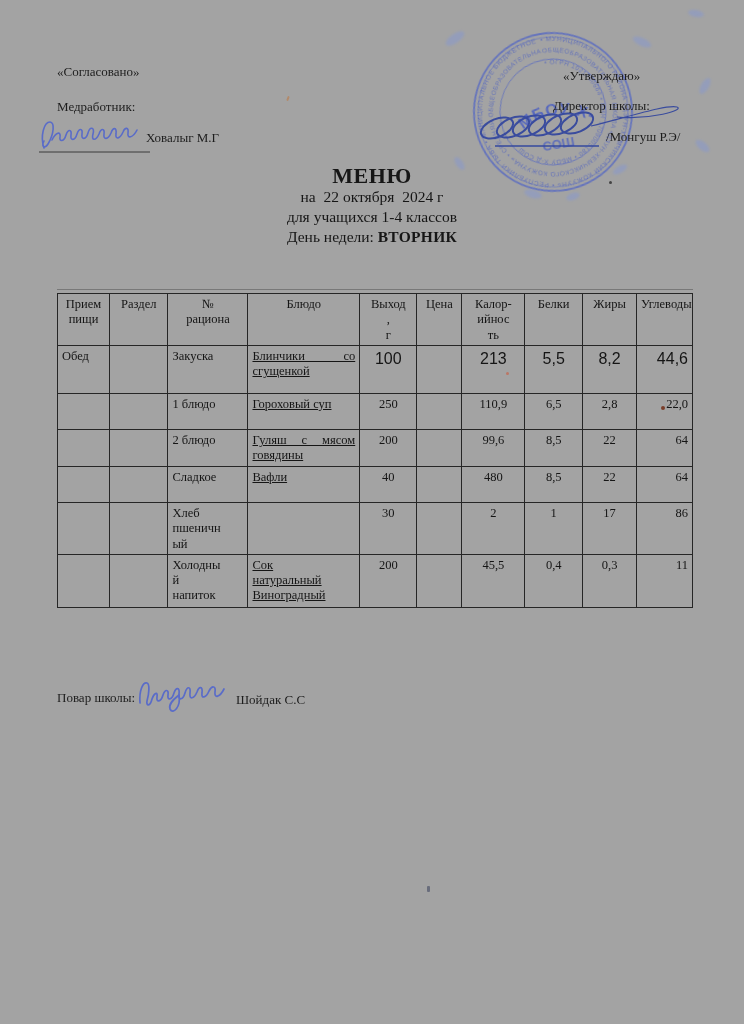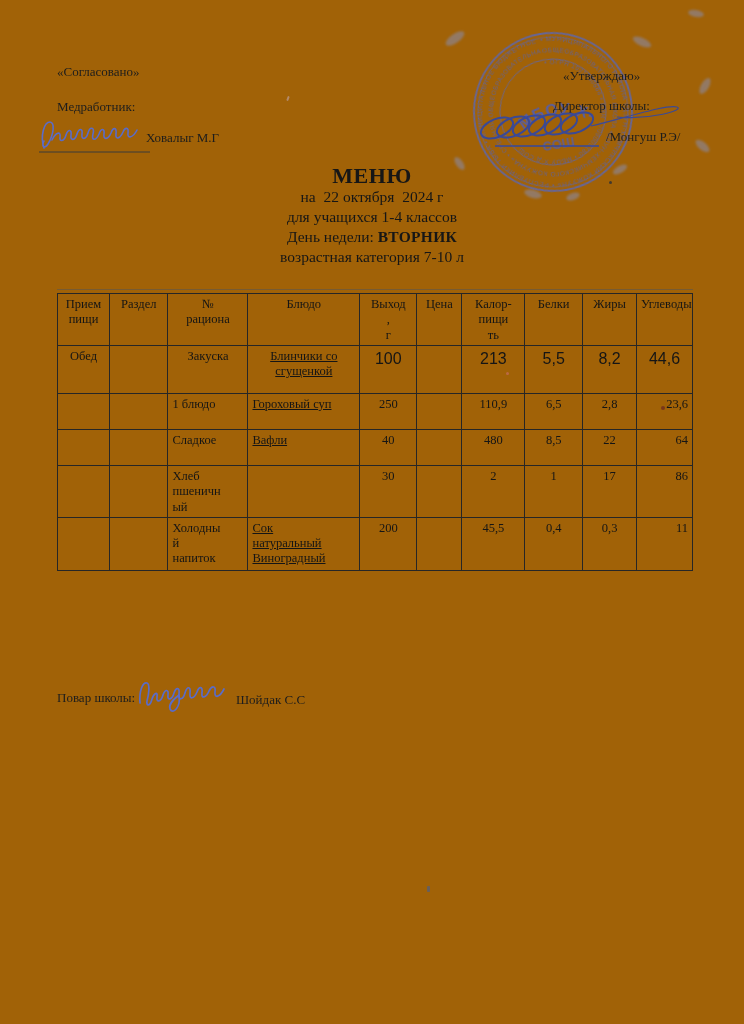--- a/index.html
+++ b/index.html
@@ -1,19 +1,19 @@
 <!DOCTYPE html>
 <html><head>
 <meta charset="utf-8">
 <style>
   html,body{margin:0;padding:0;}
   body{background:#e8e8e8;font-family:"Liberation Serif", serif;}
   .page{
     position:relative; width:744px; height:1024px; margin:0 auto;
-    background:#a16207; overflow:hidden; color:#1c1c1c;
+    background:#a3a3a3; overflow:hidden; color:#1c1c1c;
   }
   .abs{position:absolute;}
   .lbl{font-size:13px; color:#1d1d1d;}
   
   .title-block{
     position:absolute; left:0; right:0; top:165px; text-align:center;
     line-height:20px; font-size:15.5px; color:#161616;
   }
   .title-main{font-size:22px; font-weight:bold; letter-spacing:.5px; line-height:22px;}
   .prewrap{white-space:pre-wrap;}
@@ -27,21 +27,21 @@
     border:1px solid #262626; vertical-align:top; padding:3px 4px 2px 4px;
     line-height:1.22; overflow:hidden;
   }
   table.menu th{font-weight:normal; text-align:center; white-space:pre-line; height:46px;}
   td.al-left{text-align:left;}
   td.al-center{text-align:center;}
   td.al-right{text-align:right; padding-right:10px;}
   td.col-ration{white-space:pre-line; padding-left:5px;}
   td.col-dish{white-space:pre-line; text-align:justify; padding:3px 9px 2px 5px;text-decoration:underline;}
   td.bnum{font-family:"Liberation Sans", sans-serif; font-weight:normal; font-size:16px;}
-  tr.r0 td{height:42px;text-align:center;} tr.r1 td{height:30px;} tr.r2 td{height:31px;}
+  tr.r0 td{height:42px;} tr.r1 td{height:30px;} tr.r2 td{height:31px;}
   tr.r3 td{height:32px;} tr.r4 td{height:30px;} tr.r5 td{height:44px;margin-left:40px;} tr.r6 td{height:47px;}
   
   .stamp{filter:blur(.35px); opacity:.92;}
   .smudge{position:absolute; background:#8296d6; opacity:.45; border-radius:50%;
     filter:blur(1.2px);}
   .sig{overflow:visible;}
   
   .dot{position:absolute; border-radius:50%;}
 </style>
 </head>
@@ -115,21 +115,20 @@
     </g>
     <path d="M20 46 L124 46" stroke="#35489e" stroke-width="1.4" fill="none"></path>
   </svg>
   <div class="abs lbl" style="left:606px; top:129px;font-family:Liberation Serif, serif;">/Монгуш Р.Э/</div>
 
   <div class="title-block">
     <div class="title-main">МЕНЮ</div>
     <div class="prewrap">на  22 октября  2024 г</div>
     <div>для учащихся 1-4 классов</div>
     <div><span>День недели: </span><span class="weekday-bold">ВТОРНИК</span></div>
-    <div>возрастная категория 7-10 л</div>
   </div>
 
   <div class="tbl-topline"></div>
   <div class="tbl-wrap">
     <table class="menu" id="menu-table">
       <colgroup id="menu-colgroup">
           <col style="width: 8.2%;">
           <col style="width: 9.2%;">
           <col style="width: 12.6%;">
           <col style="width: 17.6%;">
@@ -146,21 +145,21 @@
 пищи</th>
             <th>Раздел</th>
             <th>№
 рациона</th>
             <th>Блюдо</th>
             <th>Выход
 ,
 г</th>
             <th>Цена</th>
             <th>Калор-
-пищи
+ийнос
 ть</th>
             <th>Белки</th>
             <th>Жиры</th>
             <th>Углеводы</th>
           </tr>
         </thead>
       <tbody id="menu-body">
           <tr class="r0">
             <td class="al-left">Обед</td>
             <td class="al-left"></td>
@@ -176,21 +175,33 @@
           <tr class="r1">
             <td class="al-left"></td>
             <td class="al-left"></td>
             <td class="al-left col-ration">1 блюдо</td>
             <td class="al-left col-dish">Гороховый суп</td>
             <td class="al-center">250</td>
             <td class="al-center"></td>
             <td class="al-center">110,9</td>
             <td class="al-center">6,5</td>
             <td class="al-center">2,8</td>
-            <td class="al-right">23,6</td>
+            <td class="al-right">22,0</td>
+          </tr>
+          <tr class="r2">
+            <td class="al-left"></td>
+            <td class="al-left"></td>
+            <td class="al-left col-ration">2 блюдо</td>
+            <td class="al-left col-dish">Гуляш с мясом говядины</td>
+            <td class="al-center">200</td>
+            <td class="al-center"></td>
+            <td class="al-center">99,6</td>
+            <td class="al-center">8,5</td>
+            <td class="al-center">22</td>
+            <td class="al-right">64</td>
           </tr>
           <tr class="r4">
             <td class="al-left"></td>
             <td class="al-left"></td>
             <td class="al-left col-ration">Сладкое</td>
             <td class="al-left col-dish">Вафли</td>
             <td class="al-center">40</td>
             <td class="al-center"></td>
             <td class="al-center">480</td>
             <td class="al-center">8,5</td>

